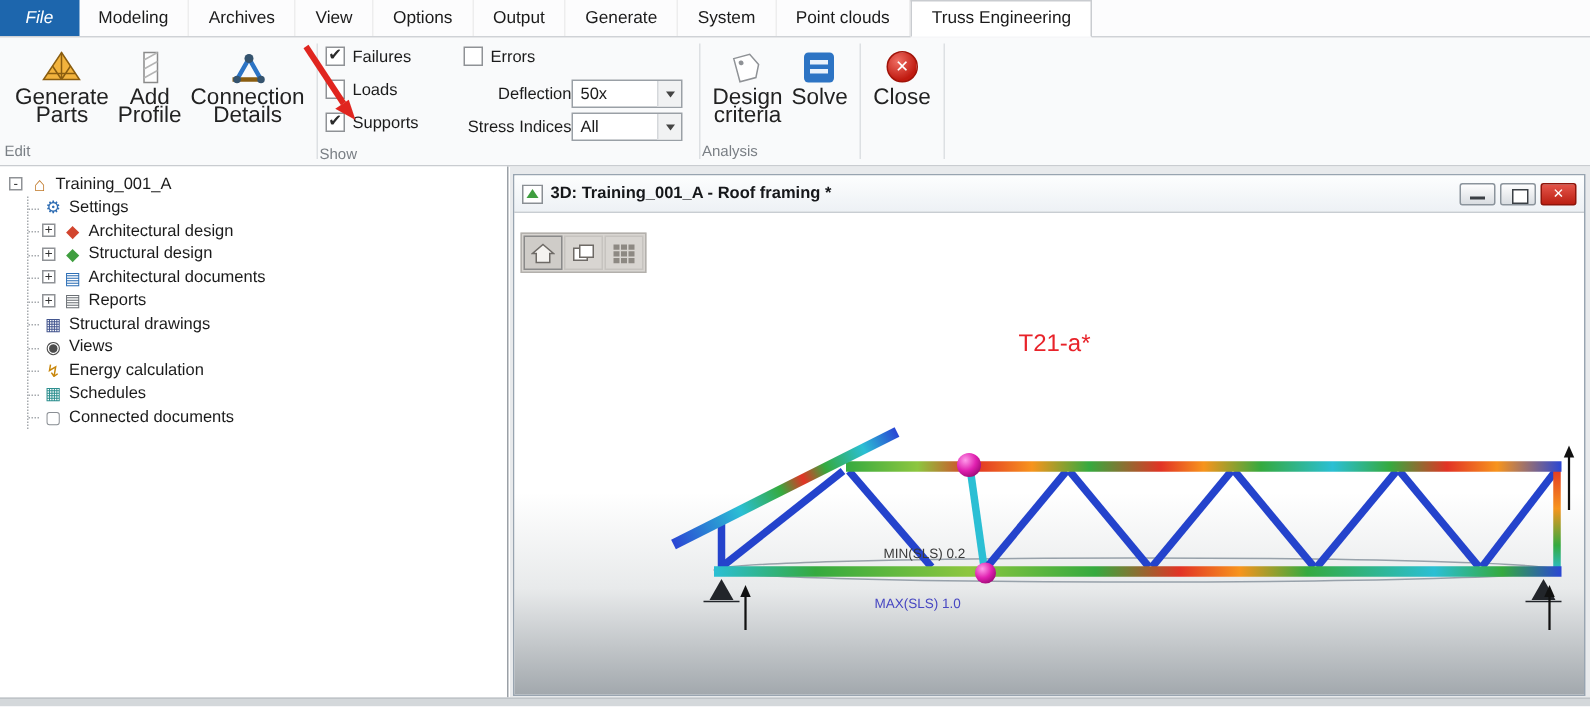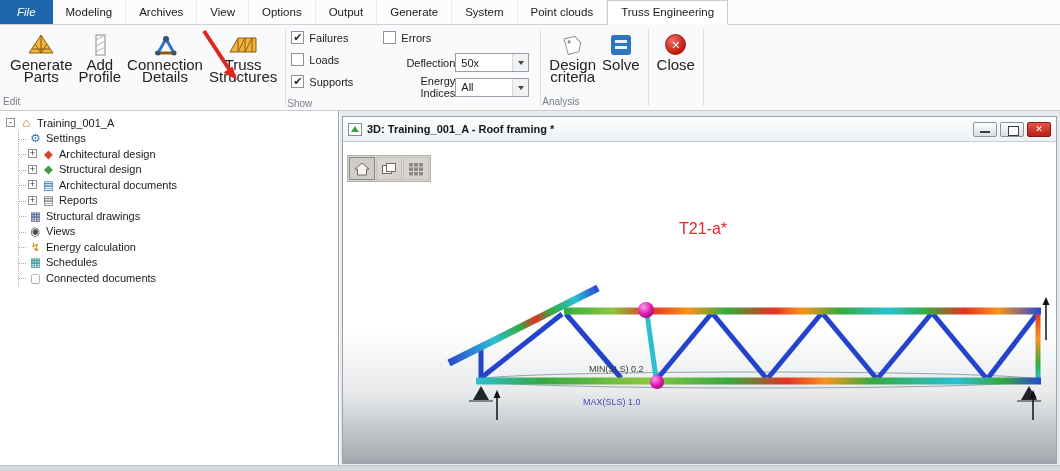--- a/index.html
+++ b/index.html
@@ -143,30 +143,20 @@
                 <path d="M3 20 L23 20" stroke="#8a5d10" stroke-width="3"></path>
                 <path d="M6 20 L14 6 L22 20" fill="none" stroke="#2d74c4" stroke-width="3"></path>
                 <circle cx="14" cy="6" r="3" fill="#35536e"></circle>
                 <circle cx="6" cy="20" r="2.5" fill="#35536e"></circle>
                 <circle cx="22" cy="20" r="2.5" fill="#35536e"></circle>
               </svg>
           </span>
           <span class="bl">Connection</span>
           <span class="bl">Details</span>
         </div>
-        <div class="bigbtn">
-          <span class="bicon">
-            <svg width="30" height="24" viewBox="0 0 30 24">
-                <polygon points="2,19 10,5 28,5 28,19" fill="#f2b33d" stroke="#8a5d10"></polygon>
-                <path d="M10 5 L10 19 M10 19 L17 5 M17 5 L17 19 M17 19 L24 5 M24 5 L24 19" stroke="#8a5d10" fill="none"></path>
-              </svg>
-          </span>
-          <span class="bl">Truss</span>
-          <span class="bl">Structures</span>
-        </div>
       </div>
       <div class="grouplabel">Edit</div>
     </div>
 
     <div class="vsep"></div>
 
     <div class="rgroup">
       <div class="rcontent showgrid">
         <label class="cbrow">
           <span class="cbbox">✔</span>
@@ -184,21 +174,21 @@
           <span class="ddlabel">Deflection</span>
           <div class="dd">
             <span>50x</span>
           </div>
         </div>
         <label class="cbrow">
           <span class="cbbox">✔</span>
           <span>Supports</span>
         </label>
         <div class="ddrow">
-          <span class="ddlabel">Energy Indices</span>
+          <span class="ddlabel">Stress Indices</span>
           <div class="dd">
             <span>All</span>
           </div>
         </div>
       </div>
       <div class="grouplabel">Show</div>
     </div>
 
     <div class="vsep"></div>
 

